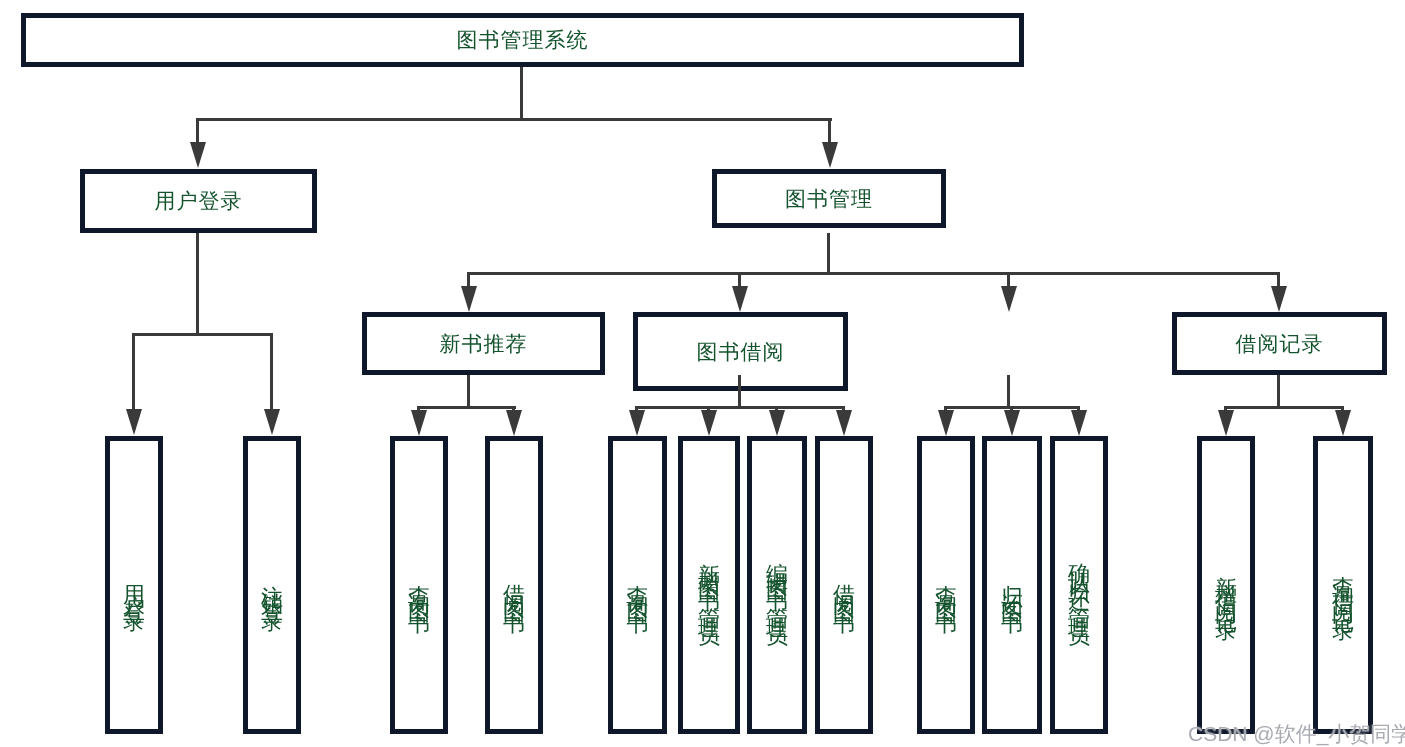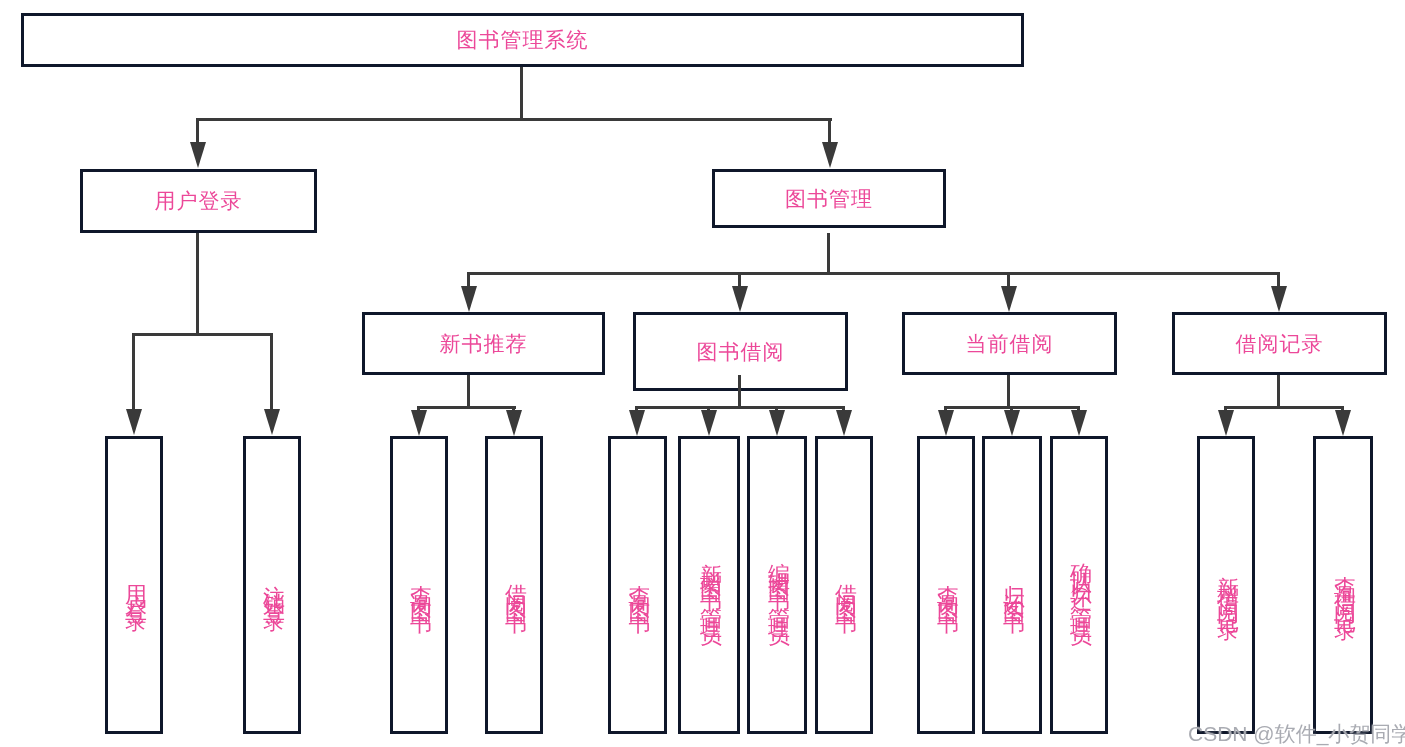--- a/index.html
+++ b/index.html
@@ -6,27 +6,26 @@
   .canvas{
     position:relative;
     width:1405px;height:747px;
     background:#ffffff;
     font-family:"Liberation Sans","DejaVu Sans",sans-serif;
     overflow:hidden;
   }
   .node{
     position:absolute;
     box-sizing:border-box;
-    border:3px solid #0f172a;
+    border:5px solid #0f172a;
     background:#ffffff;
-    color:#ec4899;
+    color:#14532d;
     display:flex;
     align-items:center;
     justify-content:center;
-    font-family:Liberation Mono, monospace;
   }
   .hbox{ font-size:21px; letter-spacing:1px; }
   .vbox{
     writing-mode:vertical-rl;
     text-orientation:mixed;
     font-size:22px;
     letter-spacing:9px;
     line-height:1;
     text-align:center;
   }
@@ -88,23 +87,20 @@
   <div class="vline" style="left:1007px;top:272px;height:16px;"></div>
   <div class="arrow-head" style="left:1001px;top:286px;"></div>
   <div class="vline" style="left:1277px;top:272px;height:16px;"></div>
   <div class="arrow-head" style="left:1271px;top:286px;"></div>
 
   <div class="node hbox" style="left:362px;top:312px;width:243px;height:63px;">
     <span>新书推荐</span>
   </div>
   <div class="node hbox" style="left:633px;top:312px;width:215px;height:79px;">
     <span>图书借阅</span>
-  </div>
-  <div class="node hbox" style="left:902px;top:312px;width:215px;height:63px;">
-    <span>当前借阅</span>
   </div>
   <div class="node hbox" style="left:1172px;top:312px;width:215px;height:63px;">
     <span>借阅记录</span>
   </div>
 
   <div class="vline" style="left:467px;top:375px;height:31px;"></div>
   <div class="hline" style="left:417px;top:406px;width:99px;"></div>
   <div class="vline" style="left:417px;top:406px;height:8px;"></div>
   <div class="arrow-head" style="left:411px;top:410px;"></div>
   <div class="vline" style="left:512px;top:406px;height:8px;"></div>

